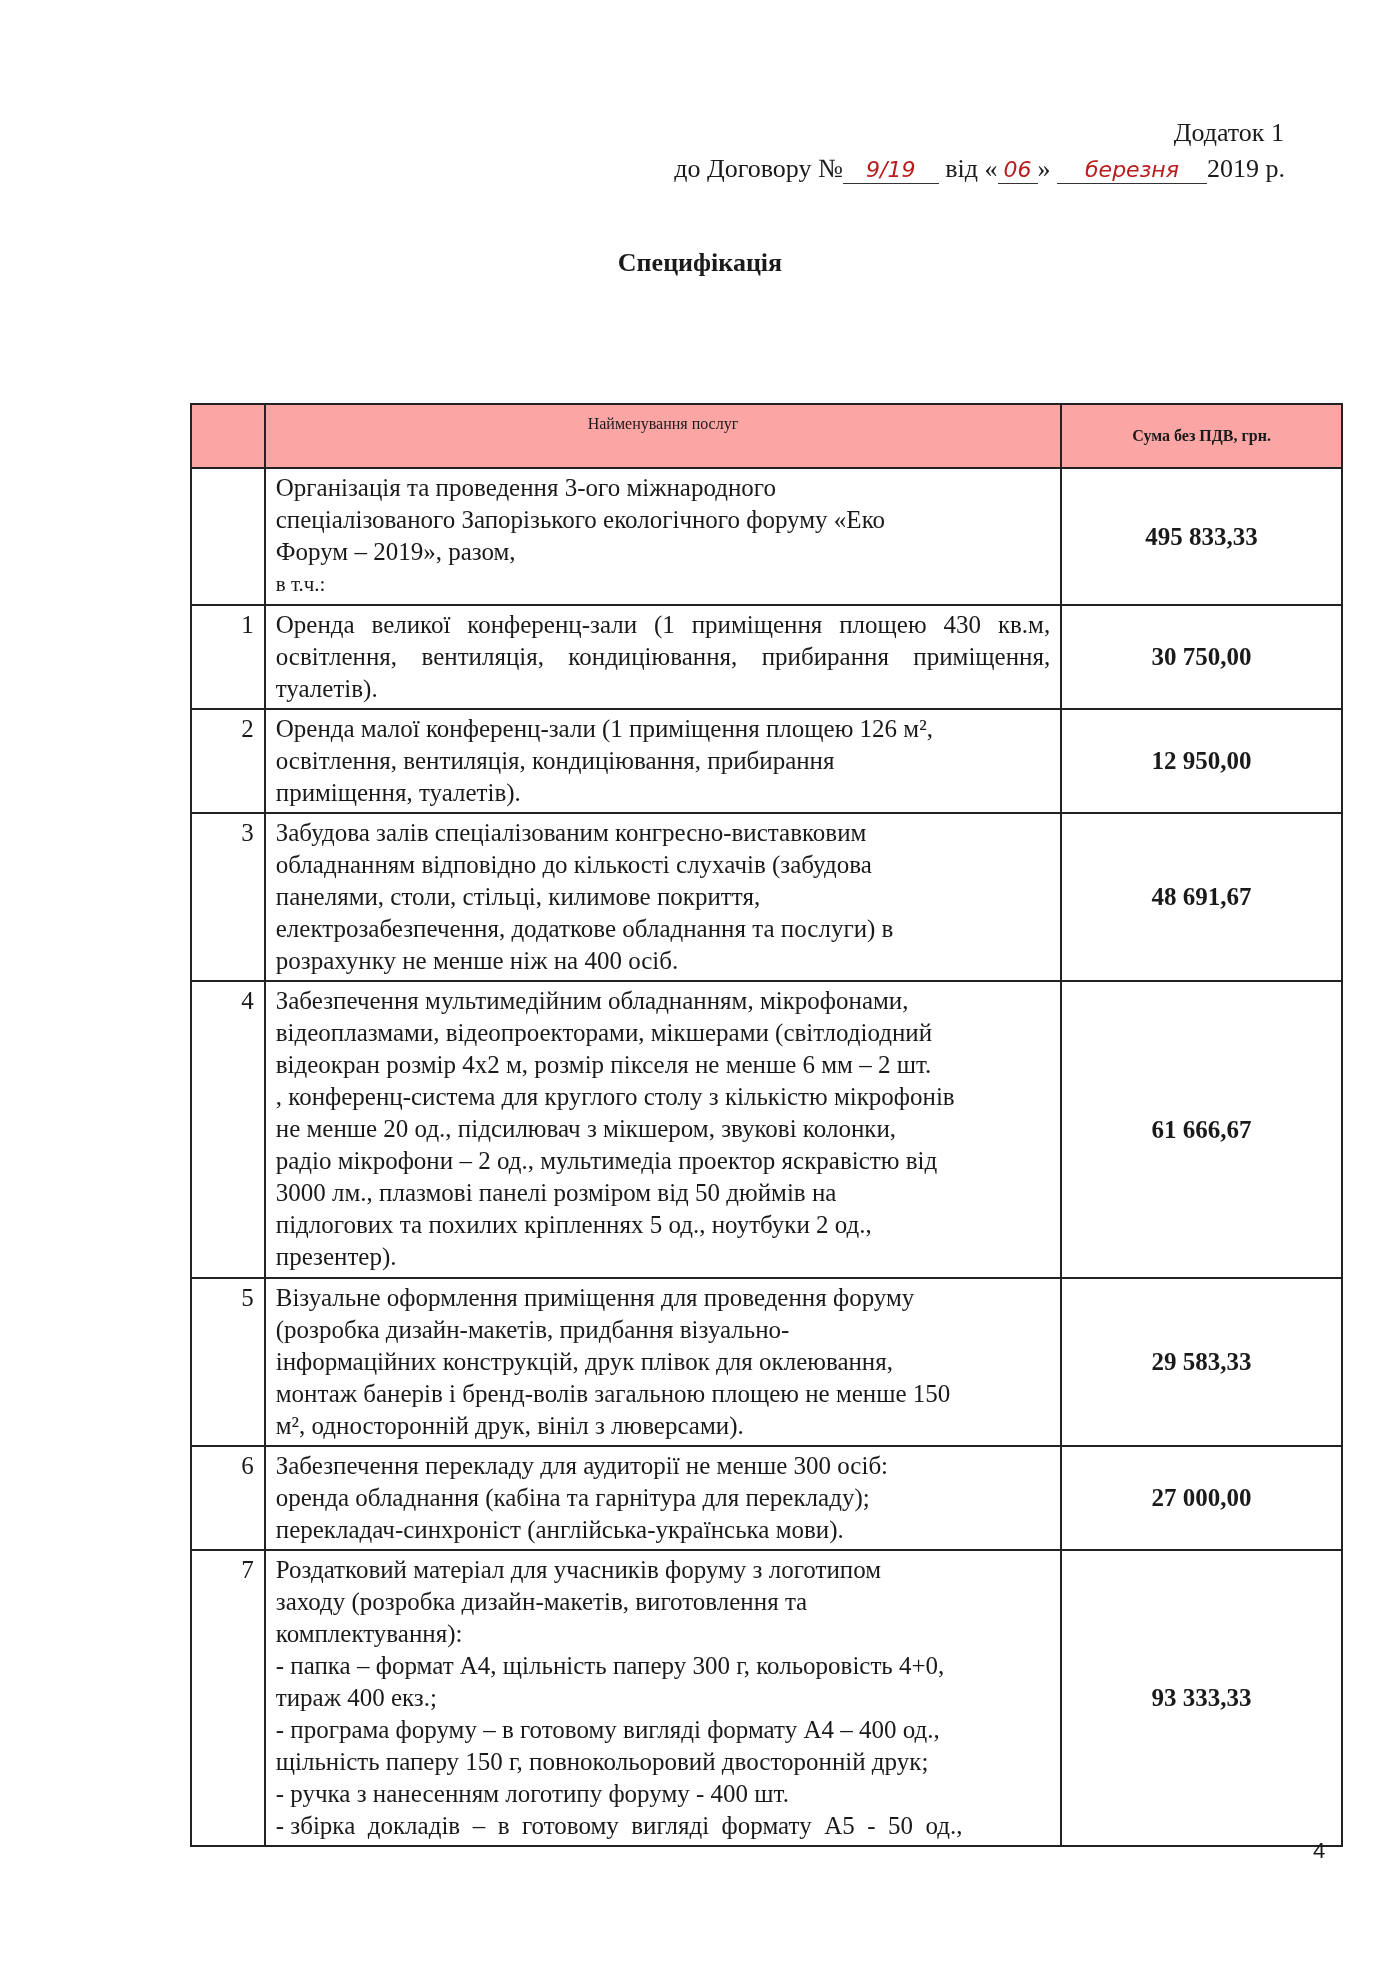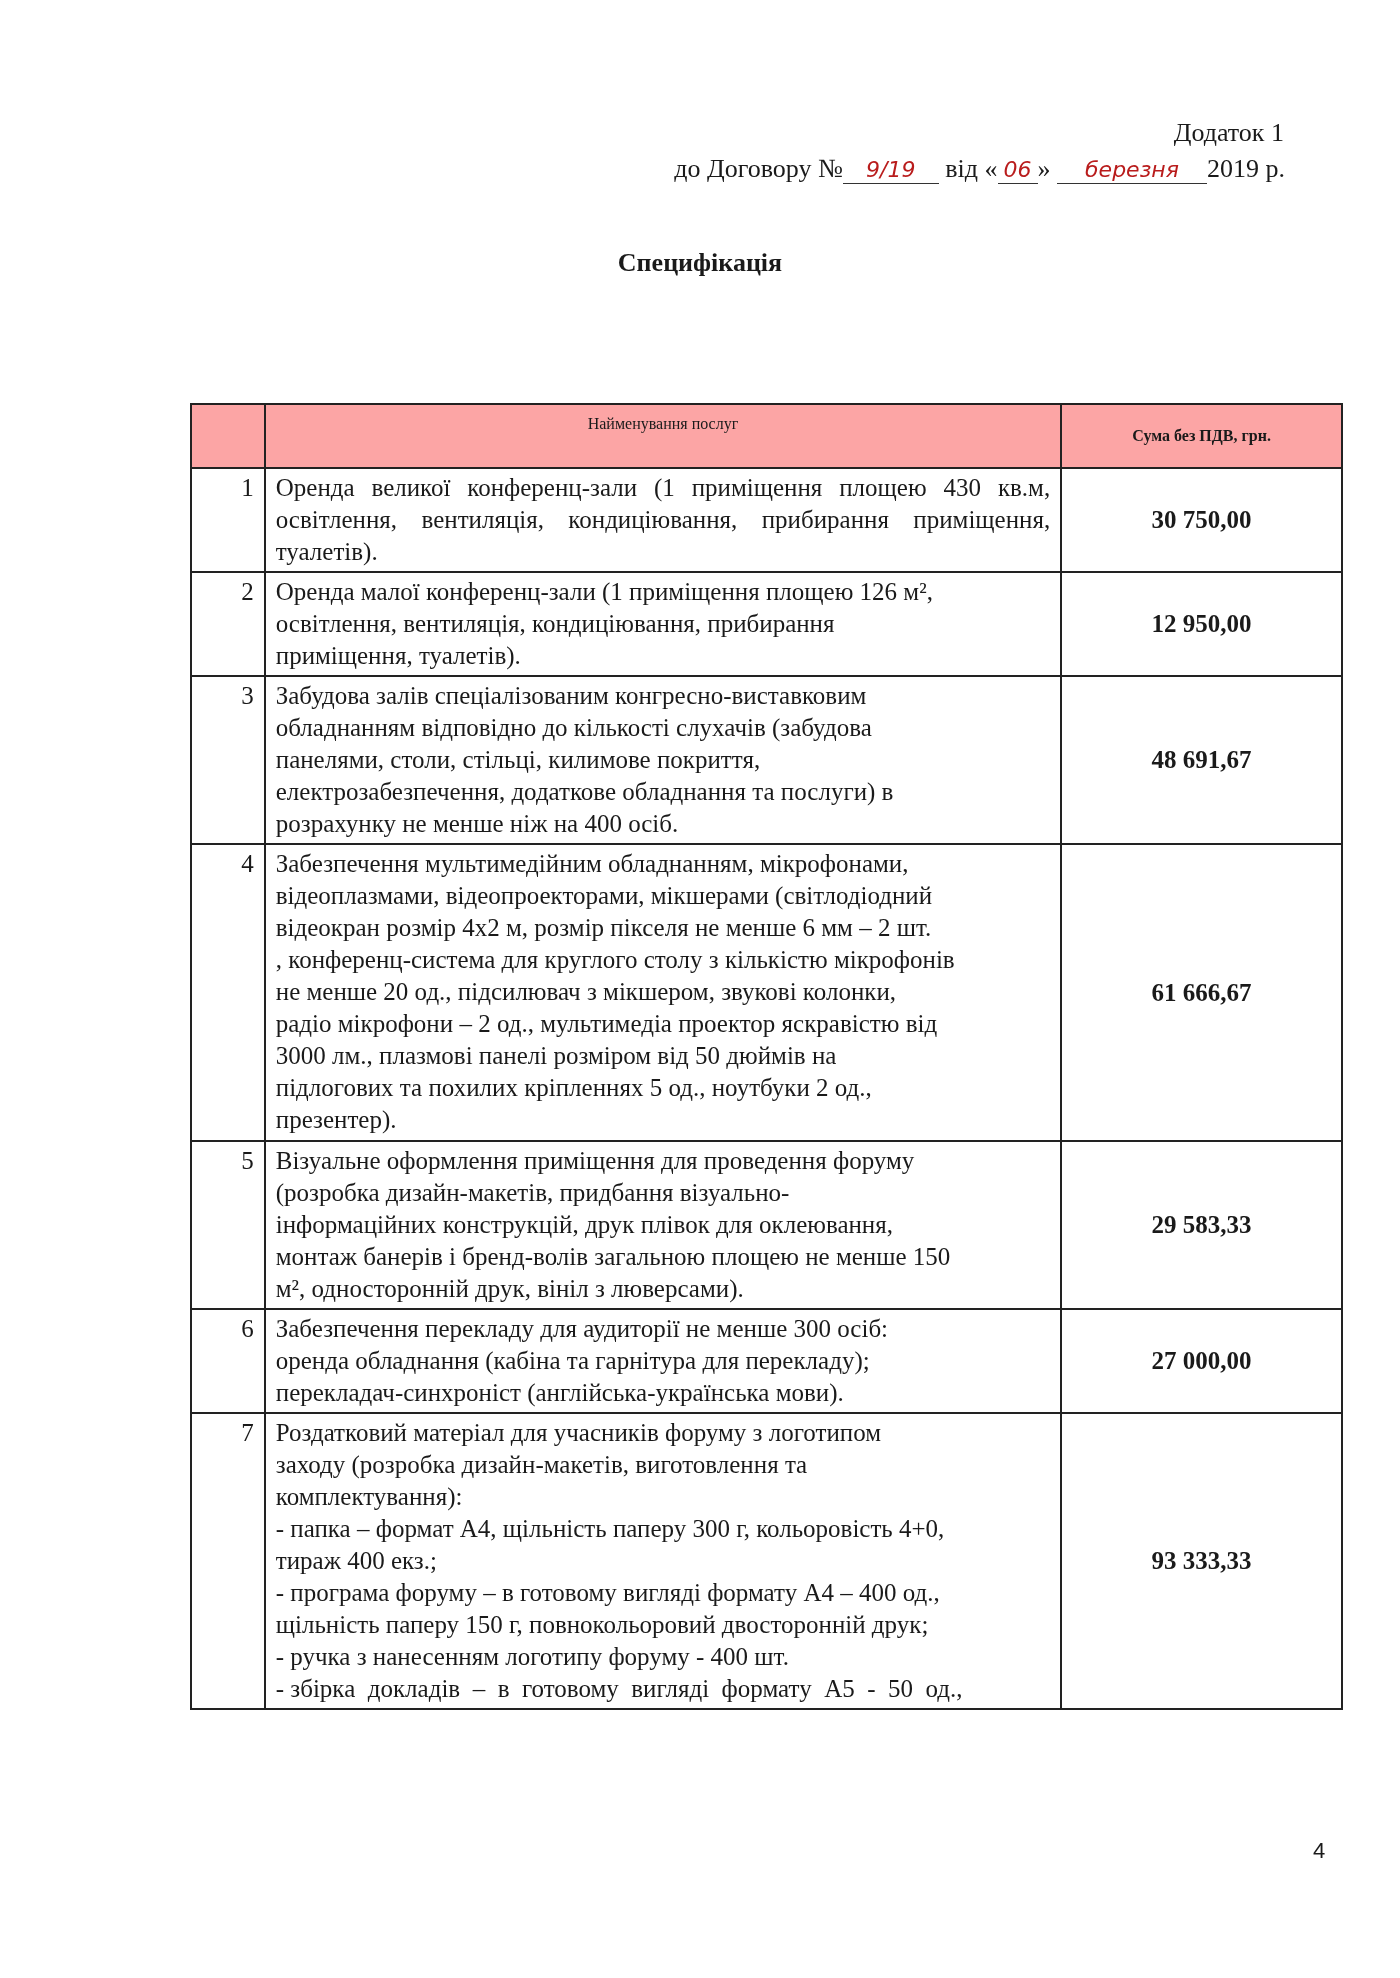--- a/index.html
+++ b/index.html
@@ -48,20 +48,30 @@
 
 <table class="spec">
   <thead>
     <tr>
       <td class="c-num"></td>
       <td class="c-desc">Найменування послуг</td>
       <td class="c-sum">Сума без ПДВ, грн.</td>
     </tr>
   </thead>
   <tbody>
+    <tr style="height:137px;">
+      <td class="c-num"></td>
+      <td class="c-desc">
+        <span class="desc-line">Організація та проведення 3-ого міжнародного</span>
+        <span class="desc-line">спеціалізованого Запорізького екологічного форуму «Еко</span>
+        <span class="desc-line">Форум – 2019», разом,</span>
+        <span class="desc-line" style="font-size:21px;">в т.ч.:</span>
+      </td>
+      <td class="c-sum bold">495 833,33</td>
+    </tr>
     <tr style="height:98px;">
       <td class="c-num">1</td>
       <td class="c-desc justify">Оренда великої конференц-зали (1 приміщення площею 430 кв.м, освітлення, вентиляція, кондиціювання, прибирання приміщення, туалетів).</td>
       <td class="c-sum">30 750,00</td>
     </tr>
     <tr style="height:100px;">
       <td class="c-num">2</td>
       <td class="c-desc">
         <span class="desc-line">Оренда малої конференц-зали (1 приміщення площею 126 м², </span>
         <span class="desc-line">освітлення, вентиляція, кондиціювання, прибирання</span>

